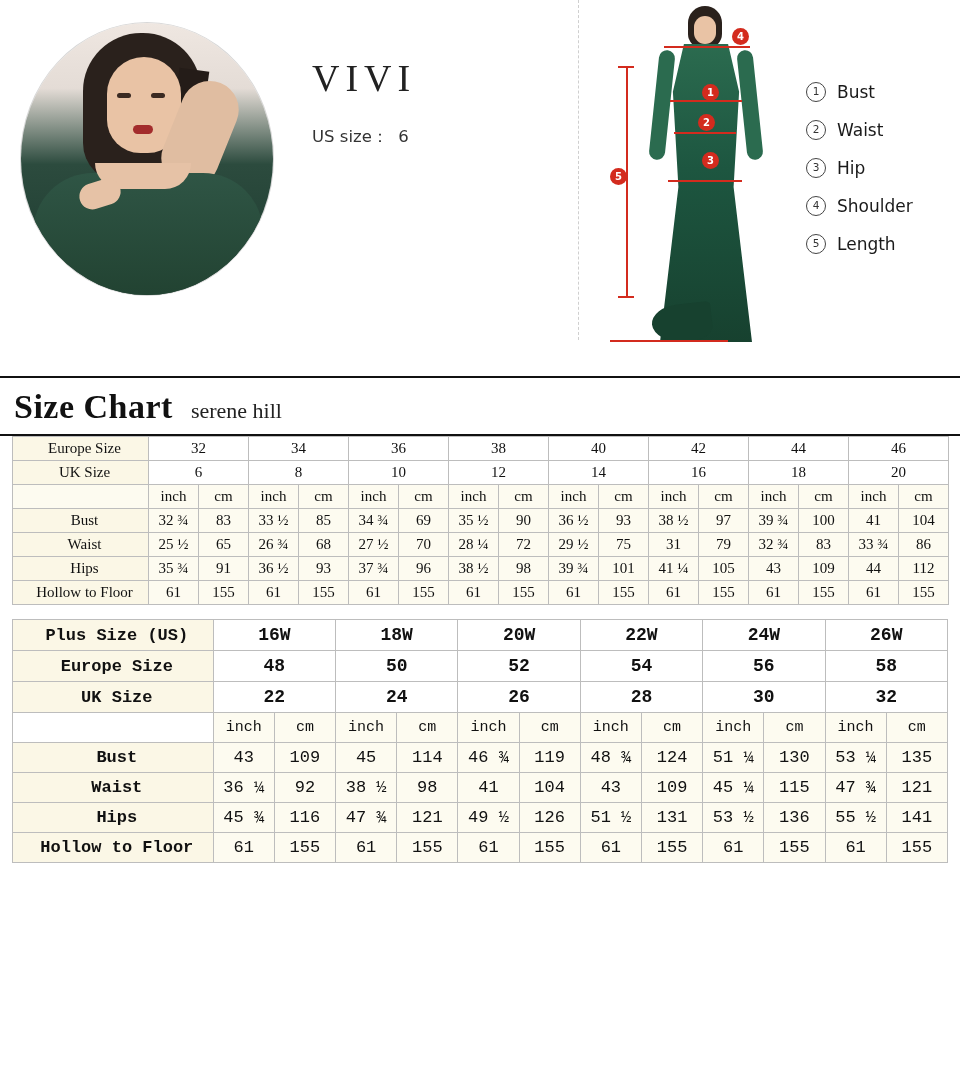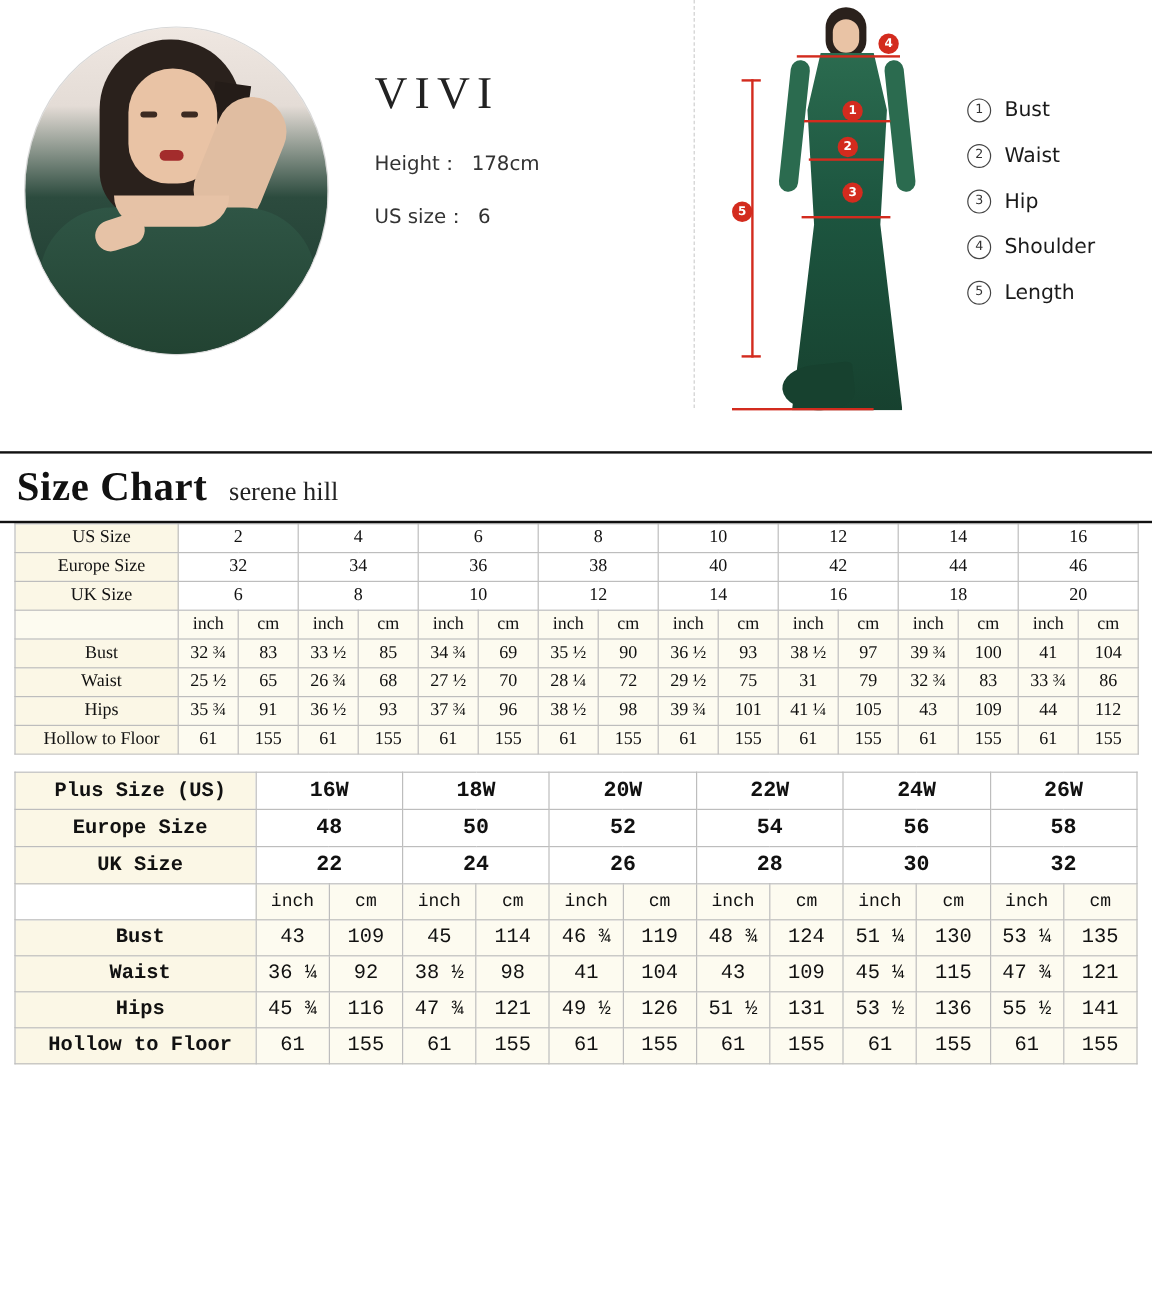--- a/index.html
+++ b/index.html
@@ -314,23 +314,20 @@
       <div class="m-lips"></div>
       <div class="m-arm"></div>
       <div class="m-dress"></div>
       <div class="m-shoulder-cut"></div>
     </div>
   </div>
 
   <div class="brand-block">
     <div class="brand-name">VIVI</div>
     <div class="brand-line">
-      <span>Height：</span><span class="val">178cm</span>
-    </div>
-    <div class="brand-line">
       <span>US size：</span><span class="val">6</span>
     </div>
   </div>
 
   <div class="divider-v"></div>
 
   <div class="figure-wrap">
     <div class="fig-body">
       <div class="fig-head"></div>
       <div class="fig-sleeve-l"></div>
@@ -399,31 +396,20 @@
       <col style="width:50px">
         <col style="width:50px">
       <col style="width:50px">
         <col style="width:50px">
       <col style="width:50px">
         <col style="width:50px">
       <col style="width:50px">
         <col style="width:50px">
     </colgroup>
     <tbody id="std-body">
-        <tr>
-          <td class="hdr-cell">US Size</td>
-          <td colspan="2">2</td>
-          <td colspan="2">4</td>
-          <td colspan="2">6</td>
-          <td colspan="2">8</td>
-          <td colspan="2">10</td>
-          <td colspan="2">12</td>
-          <td colspan="2">14</td>
-          <td colspan="2">16</td>
-        </tr>
         <tr>
           <td class="hdr-cell">Europe Size</td>
           <td colspan="2">32</td>
           <td colspan="2">34</td>
           <td colspan="2">36</td>
           <td colspan="2">38</td>
           <td colspan="2">40</td>
           <td colspan="2">42</td>
           <td colspan="2">44</td>
           <td colspan="2">46</td>

